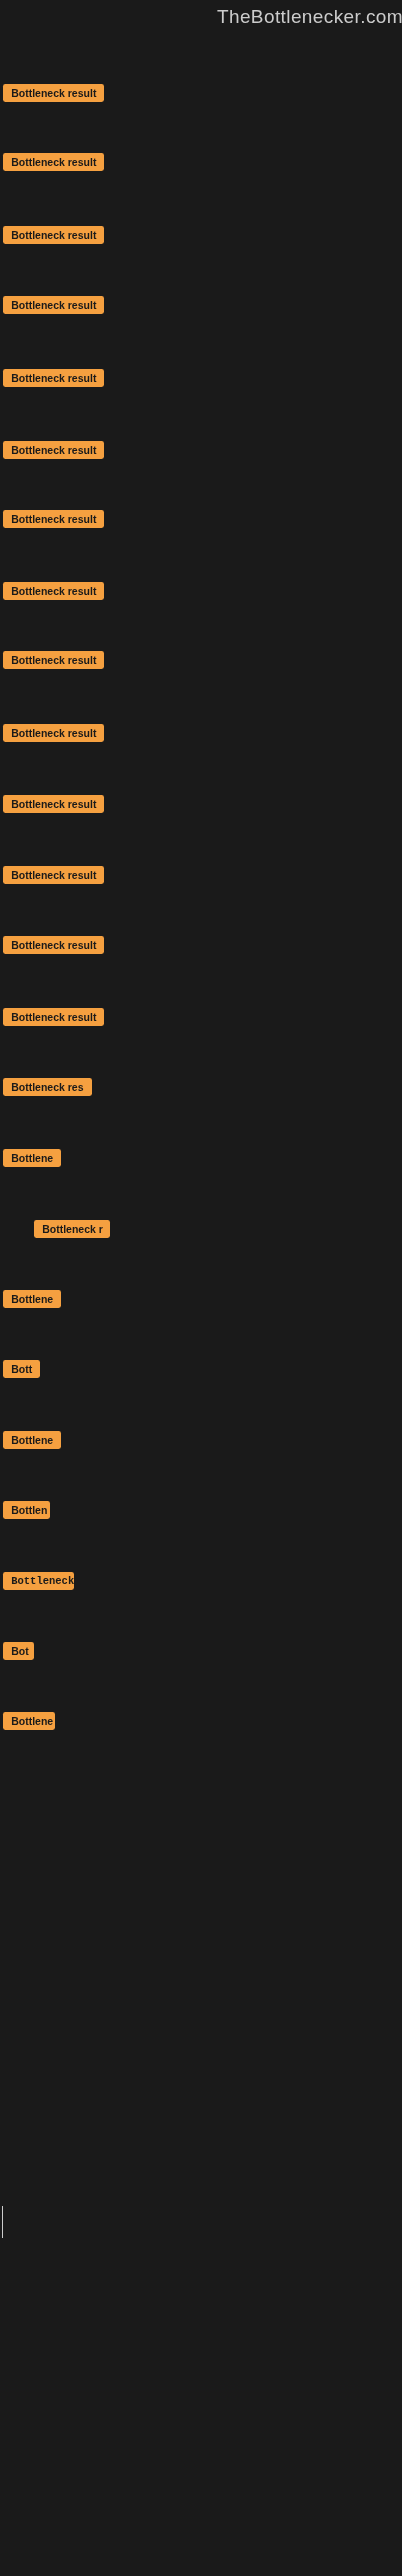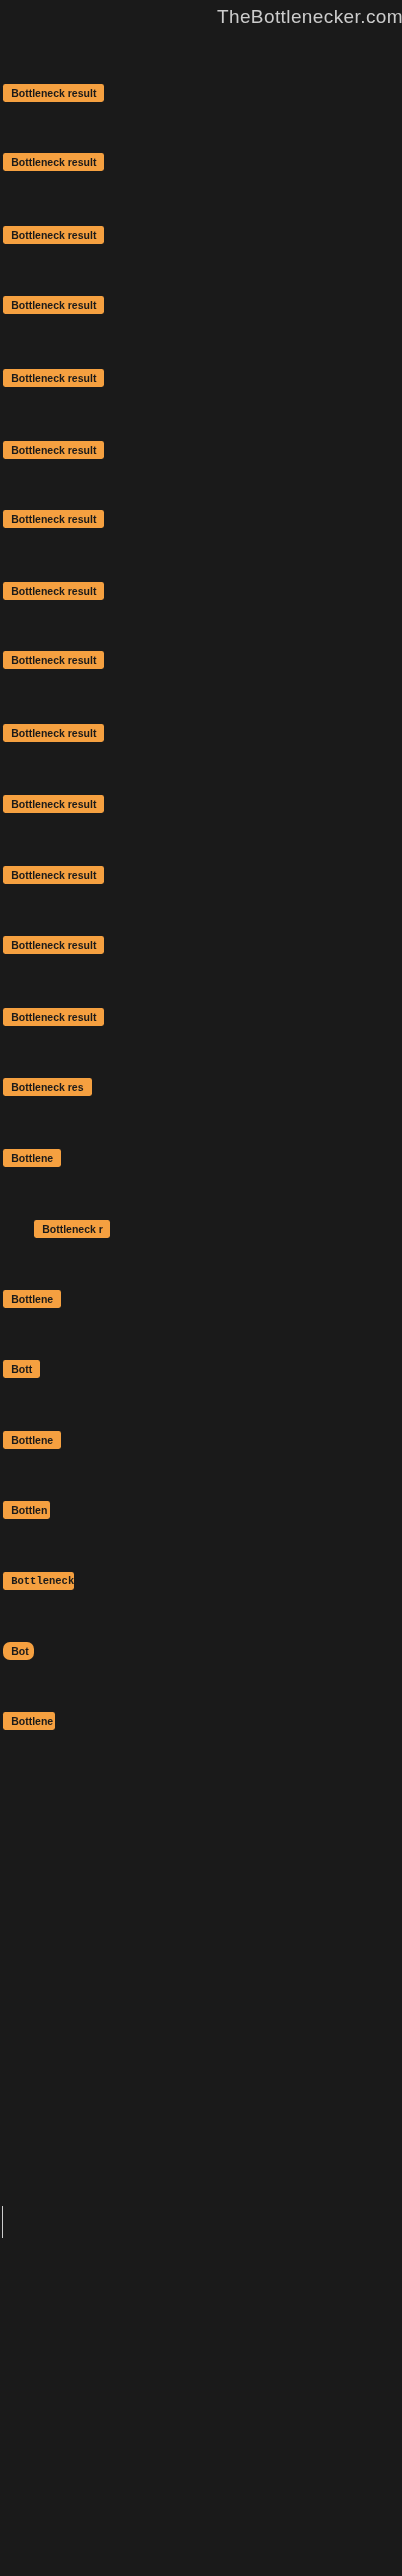--- a/index.html
+++ b/index.html
@@ -72,17 +72,17 @@
     <div class="bottleneck-item" style="position: absolute; top: 898px; left: 1.6px;"><span class="bottleneck-badge" style="max-width: 105px;">Bottleneck result</span></div>
     <div class="bottleneck-item" style="position: absolute; top: 970px; left: 1.6px;"><span class="bottleneck-badge" style="max-width: 105px;">Bottleneck result</span></div>
     <div class="bottleneck-item" style="position: absolute; top: 1040px; left: 1.6px; text-align: center;"><span class="bottleneck-badge" style="max-width: 89px;">Bottleneck res</span></div>
     <div class="bottleneck-item" style="position: absolute; top: 1111px; left: 1.6px;"><span class="bottleneck-badge" style="max-width: 64px;">Bottlene</span></div>
     <div class="bottleneck-item" style="position: absolute; top: 1182px; left: 1.6px;"><span class="bottleneck-badge" style="max-width: 76px; margin-left: 31px;">Bottleneck r</span></div>
     <div class="bottleneck-item" style="position: absolute; top: 1252px; left: 1.6px;"><span class="bottleneck-badge" style="max-width: 60px;">Bottlene</span></div>
     <div class="bottleneck-item" style="position: absolute; top: 1322px; left: 1.6px;"><span class="bottleneck-badge" style="max-width: 37px;">Bott</span></div>
     <div class="bottleneck-item" style="position: absolute; top: 1393px; left: 1.6px;"><span class="bottleneck-badge" style="max-width: 60px;">Bottlene</span></div>
     <div class="bottleneck-item" style="position: absolute; top: 1463px; left: 1.6px;"><span class="bottleneck-badge" style="max-width: 47px;">Bottlen</span></div>
     <div class="bottleneck-item" style="position: absolute; top: 1534px; left: 1.6px;"><span class="bottleneck-badge" style="max-width: 71px; font-family: Liberation Mono, monospace;">Bottleneck</span></div>
-    <div class="bottleneck-item" style="position: absolute; top: 1604px; left: 1.6px;"><span class="bottleneck-badge" style="max-width: 31px; border-radius: 7px;">Bot</span></div>
+    <div class="bottleneck-item" style="position: absolute; top: 1604px; left: 1.6px;"><span class="bottleneck-badge" style="max-width: 31px;">Bot</span></div>
     <div class="bottleneck-item" style="position: absolute; top: 1674px; left: 1.6px;"><span class="bottleneck-badge" style="max-width: 52px;">Bottlene</span></div>
     <div class="cursor-line" style="top: 2174px;"></div>
   </div>
 
 
 </body></html>

